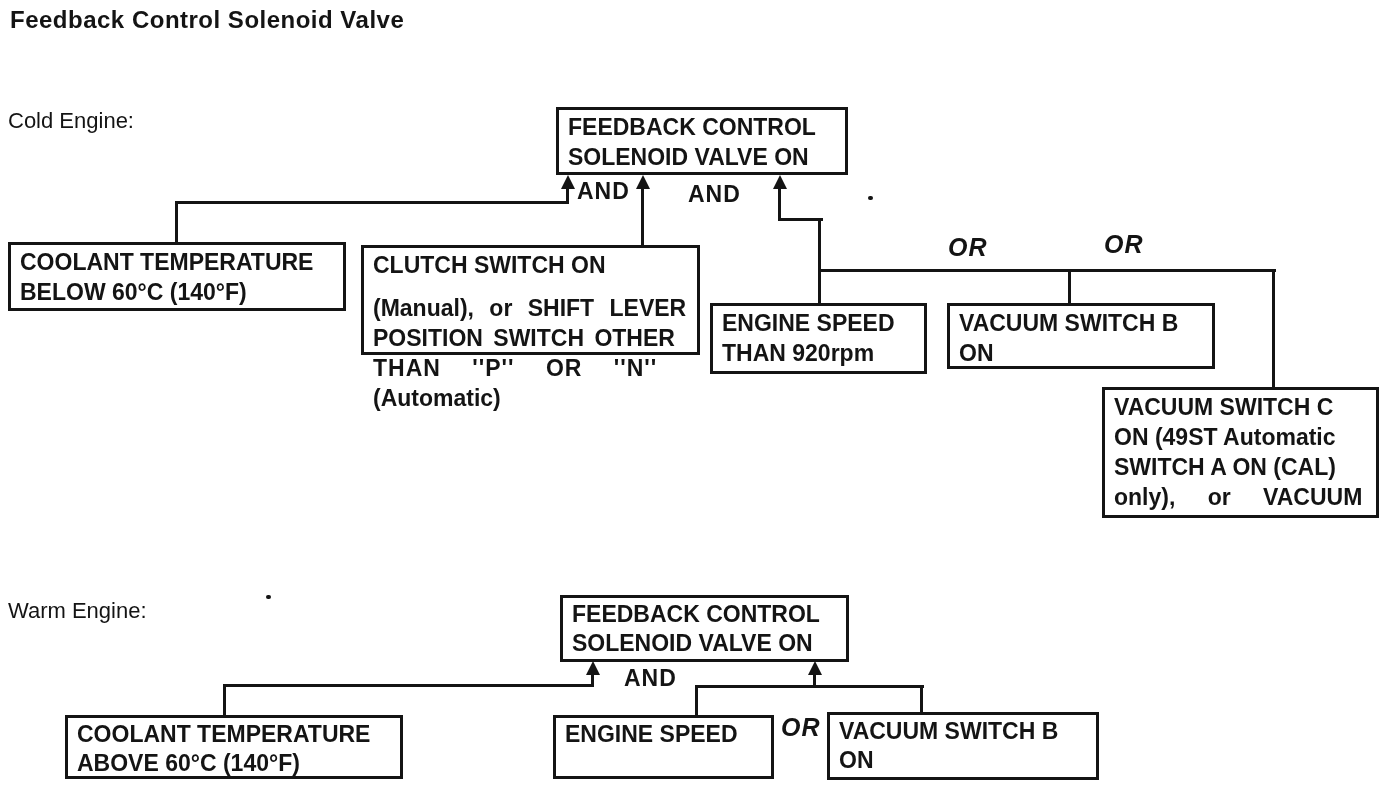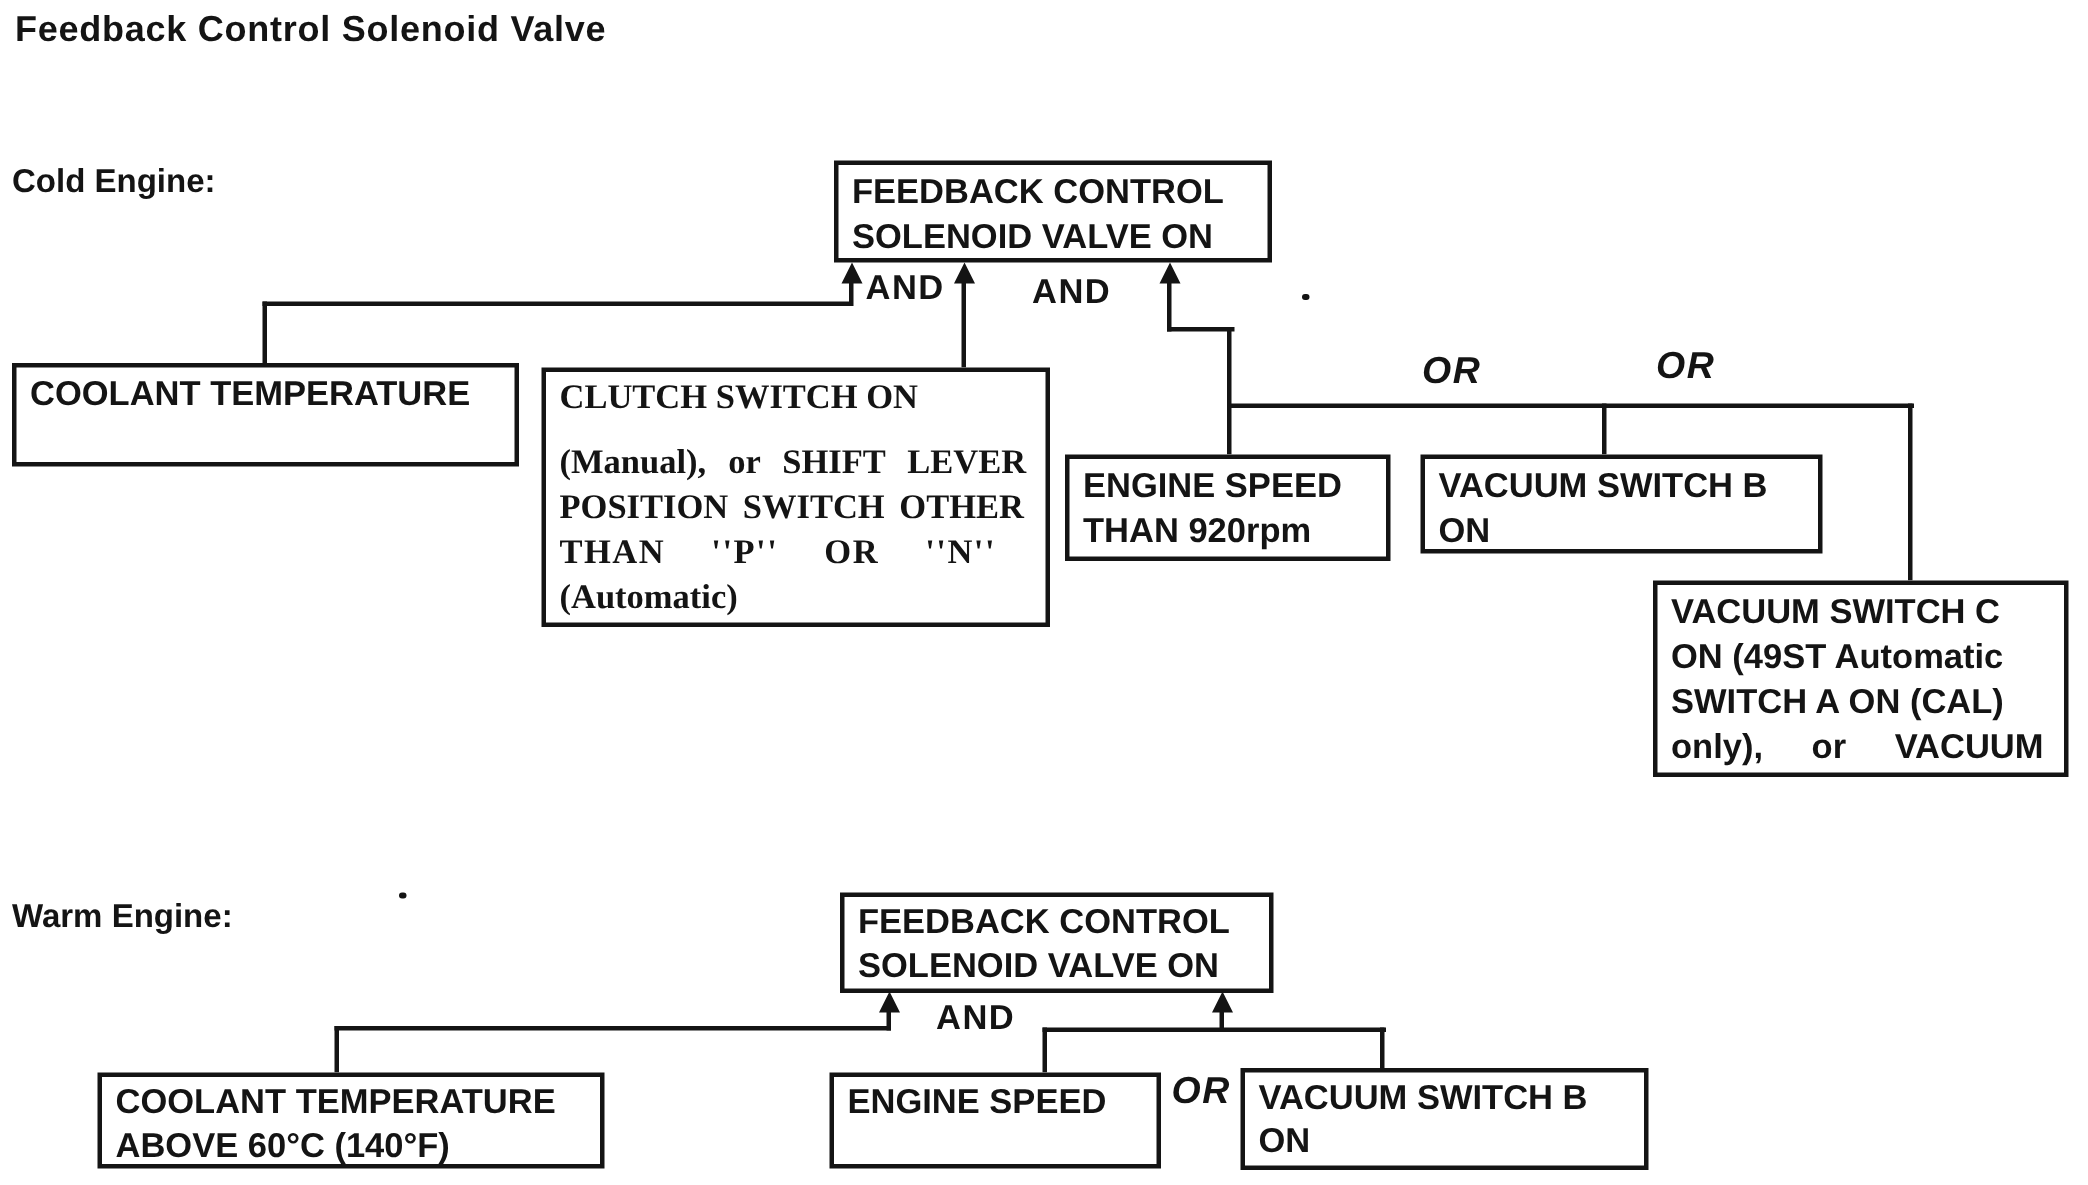--- a/index.html
+++ b/index.html
@@ -8,21 +8,21 @@
     background:#ffffff; color:#141414;
     font-family:"Liberation Sans", sans-serif;
     overflow:hidden;
   }
   .title {
     position:absolute; left:10px; top:6px; margin:0;
     font-size:24px; font-weight:bold; letter-spacing:0.5px;
   }
   .section-label {
     position:absolute; left:8px;
-    font-size:22px; font-weight:bold;
+    font-size:22px; font-weight:normal;
   }
   .node {
     position:absolute; box-sizing:border-box;
     border:3px solid #141414; background:#ffffff;
     font-size:23px; font-weight:bold; line-height:30px;
     padding:2px 18px 0 9px; white-space:nowrap;
   }
   .node.warm { line-height:29px; }
   .nline { white-space:nowrap; }
   .ws4  { word-spacing:4px;  }
@@ -73,23 +73,24 @@
   <div class="arrowhead" style="left:773px; top:175px;"></div>
   <div class="vline" style="left:778px; top:184px; height:37px;"></div>
   <div class="hline" style="left:778px; top:218px; width:45px;"></div>
   <div class="vline" style="left:818px; top:218px; height:85px;"></div>
   <div class="hline" style="left:818px; top:269px; width:458px;"></div>
   <div class="vline" style="left:1068px; top:269px; height:34px;"></div>
   <div class="vline" style="left:1272px; top:269px; height:118px;"></div>
 
   <div class="node" style="left:8px; top:242px; width:338px; height:69px;">
     <div class="nline">COOLANT TEMPERATURE</div>
+    <div class="nline">BELOW 60°C (140°F)</div>
   </div>
 
-  <div class="node" style="left:361px; top:245px; width:339px; height:173px;font-family:Liberation Serif, serif;">
+  <div class="node" style="left:361px; top:245px; width:339px; height:110px;">
     <div class="nline">CLUTCH SWITCH ON</div>
     <div class="nline ws10">(Manual), or SHIFT LEVER</div>
     <div class="nline ws4">POSITION SWITCH OTHER</div>
     <div class="nline ws24">THAN ''P'' OR ''N''</div>
     <div class="nline">(Automatic)</div>
   </div>
 
   <div class="node" style="left:710px; top:303px; width:217px; height:71px;">
     <div class="nline">ENGINE SPEED</div>
     <div class="nline">THAN 920rpm</div>

